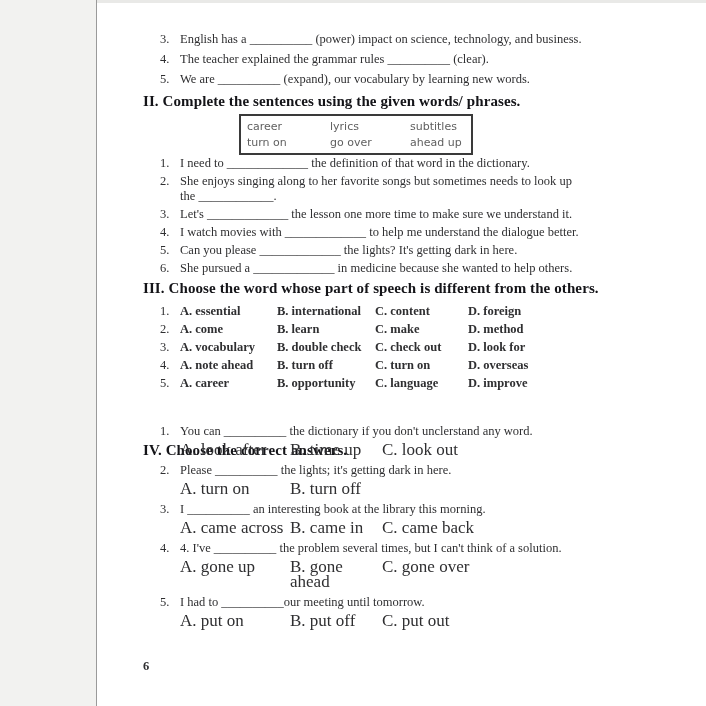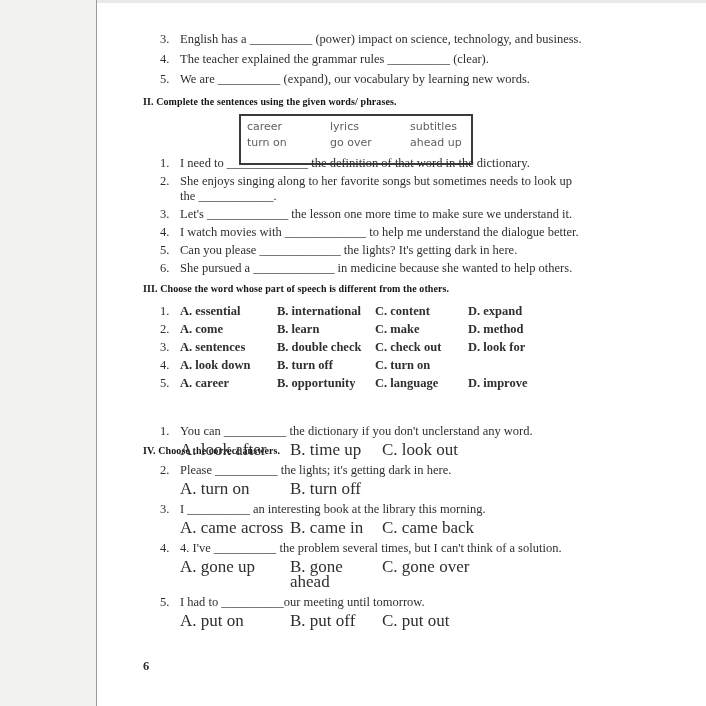--- a/index.html
+++ b/index.html
@@ -16,33 +16,33 @@
     position:absolute;left:96px;top:0;right:0;bottom:0;
     background:#ffffff;
     border-left:1px solid #9a9a9a;
   }
   .page-top-edge{
     position:absolute;left:0;top:0;right:0;height:3px;
     background:#e9e9e7;
   }
   .abs{position:absolute;left:46px;right:24px;}
   .heading{
-    font-size:10px;font-weight:bold;color:#141418;line-height:17px;
+    font-size:15px;font-weight:bold;color:#141418;line-height:17px;
     letter-spacing:.1px;
   }
   .item{display:flex;margin-bottom:3px;}
   .item .num{flex:0 0 20px;margin-left:17px;font-size:12.5px;line-height:15px;}
   .item .txt{flex:1;font-size:12.5px;line-height:15px;}
   .ex1 .item{margin-bottom:5px;}
   .word-box{
     position:absolute;left:142px;top:114px;
     width:230px;
     border:2px solid #3a3a3a;
     background:#fff;
-    padding:3px 0 12px 0;
+    padding:3px 0 2px 0;
   }
   .word-box .row{
     display:grid;grid-template-columns:83px 80px auto;
     font-family:"DejaVu Sans","Liberation Sans",sans-serif;
     font-size:11px;line-height:16px;color:#5f5f5f;
   }
   .word-box .row span{padding-left:6px;}
   .opts4{display:grid;grid-template-columns:97px 98px 93px auto;font-size:12.5px;line-height:15px;font-weight:bold;}
   .opts3{display:grid;grid-template-columns:110px 92px auto;font-size:17px;line-height:15px;}
   .mcq-stem{margin-bottom:3px;}
@@ -131,47 +131,48 @@
 
     <div class="abs heading" style="top:280px;">III. Choose the word whose part of speech is different from the others.</div>
 
     <div class="abs" style="top:304px;">
       <div class="item">
         <span class="num">1.</span>
         <div class="txt opts4">
           <span>A. essential</span>
           <span>B. international</span>
           <span>C. content</span>
-          <span>D. expand</span>
+          <span>D. foreign</span>
         </div>
       </div>
       <div class="item">
         <span class="num">2.</span>
         <div class="txt opts4">
           <span>A. come</span>
           <span>B. learn</span>
           <span>C. make</span>
           <span>D. method</span>
         </div>
       </div>
       <div class="item">
         <span class="num">3.</span>
         <div class="txt opts4">
-          <span>A. sentences</span>
+          <span>A. vocabulary</span>
           <span>B. double check</span>
           <span>C. check out</span>
           <span>D. look for</span>
         </div>
       </div>
       <div class="item">
         <span class="num">4.</span>
         <div class="txt opts4">
-          <span>A. look down</span>
+          <span>A. note ahead</span>
           <span>B. turn off</span>
           <span>C. turn on</span>
+          <span>D. overseas</span>
         </div>
       </div>
       <div class="item">
         <span class="num">5.</span>
         <div class="txt opts4">
           <span>A. career</span>
           <span>B. opportunity</span>
           <span>C. language</span>
           <span>D. improve</span>
         </div>

